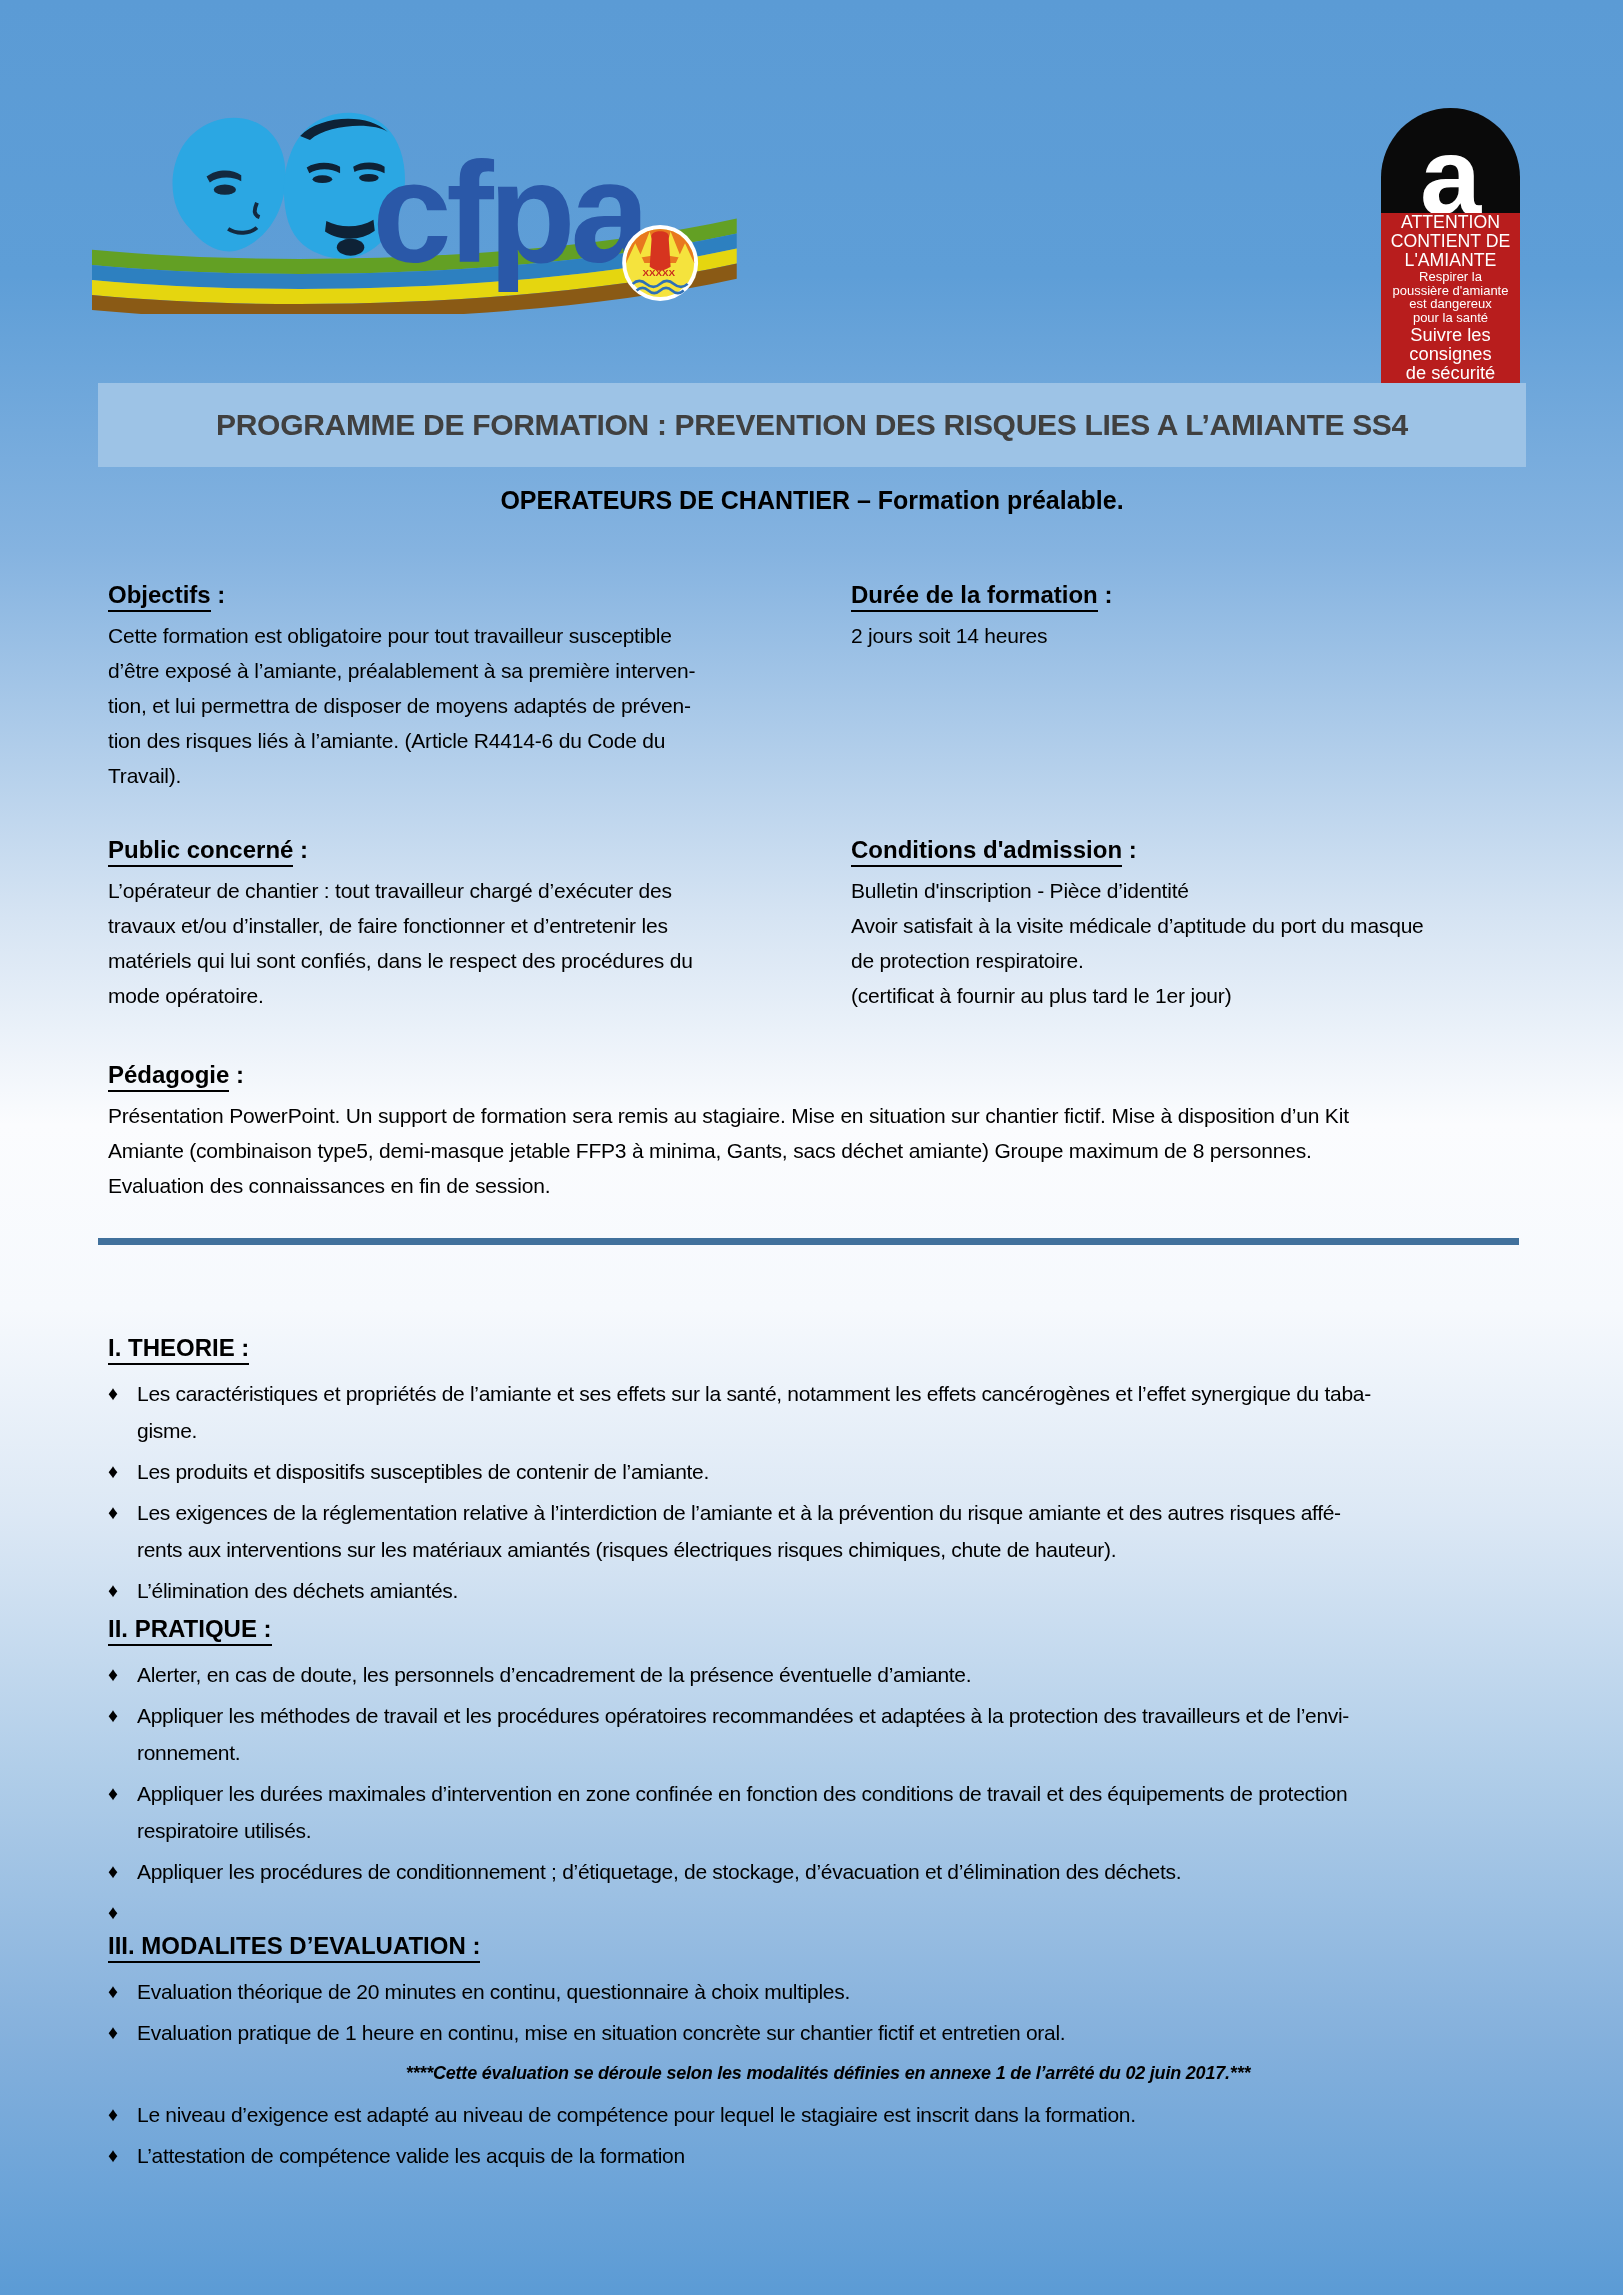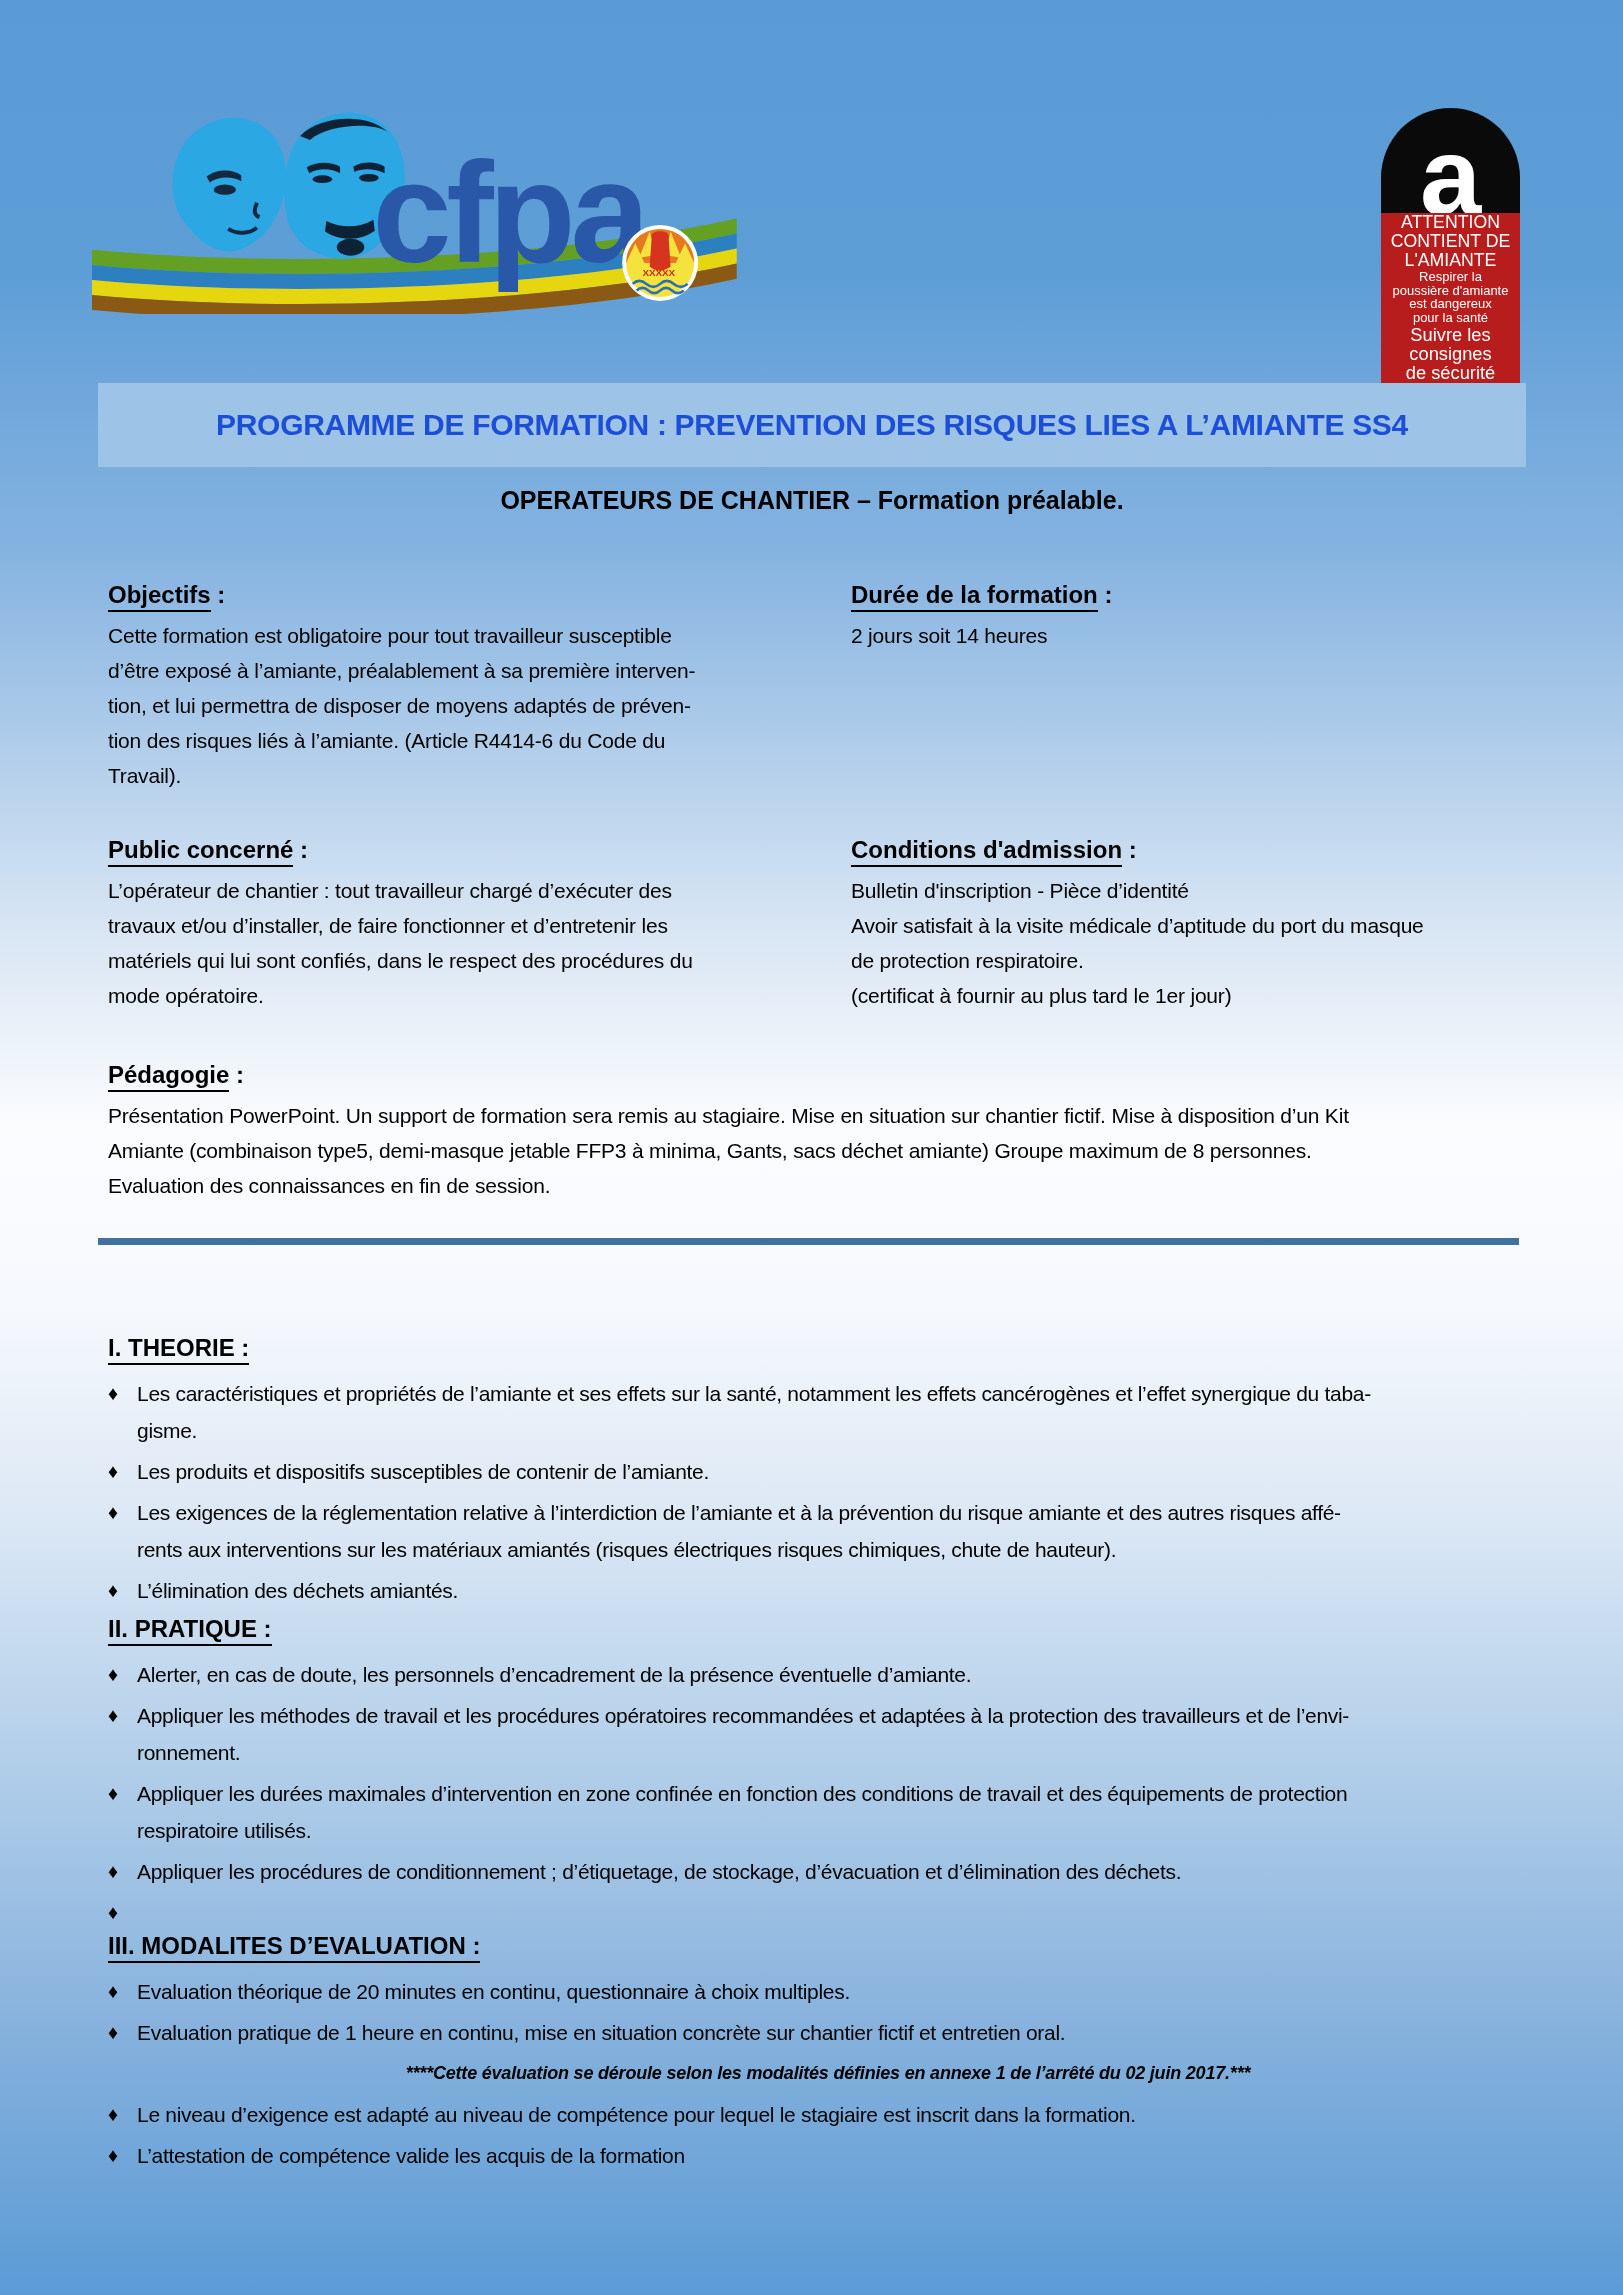--- a/index.html
+++ b/index.html
@@ -25,21 +25,21 @@
   .warn-a{color:#fff;font-size:110px;font-weight:bold;line-height:1;transform:translateY(18.3px);}
   .warn-red{height:172px;background:#b81d1d;color:#fff;text-align:center;padding-top:0;box-sizing:border-box;}
   .w-big{font-size:17.7px;line-height:19px;}
   .w-small{font-size:13px;line-height:13.7px;}
   .w-med{font-size:18.3px;line-height:19px;}
   
   .title-band{
     position:absolute;left:98px;top:383px;width:1428px;height:84px;
     background:#9dc3e6;display:flex;align-items:center;justify-content:center;
   }
-  .title{font-size:30px;font-weight:bold;letter-spacing:-0.3px;color:#1d4ed8;}
+  .title{font-size:30px;font-weight:bold;letter-spacing:-0.3px;color:#404040;}
   .subtitle{
     position:absolute;left:98px;top:486px;width:1428px;text-align:center;
     font-size:25px;font-weight:bold;color:#000;
   }
   
   .sec{position:absolute;}
   .sec-head{font-size:24px;font-weight:bold;margin-bottom:9.2px;color:#000;}
   .hd-u{border-bottom:2px solid #000;padding-bottom:2px;}
   .colon{white-space:pre;}
   .body{font-size:21px;line-height:35px;letter-spacing:-0.2px;white-space:pre-line;color:#000;}

